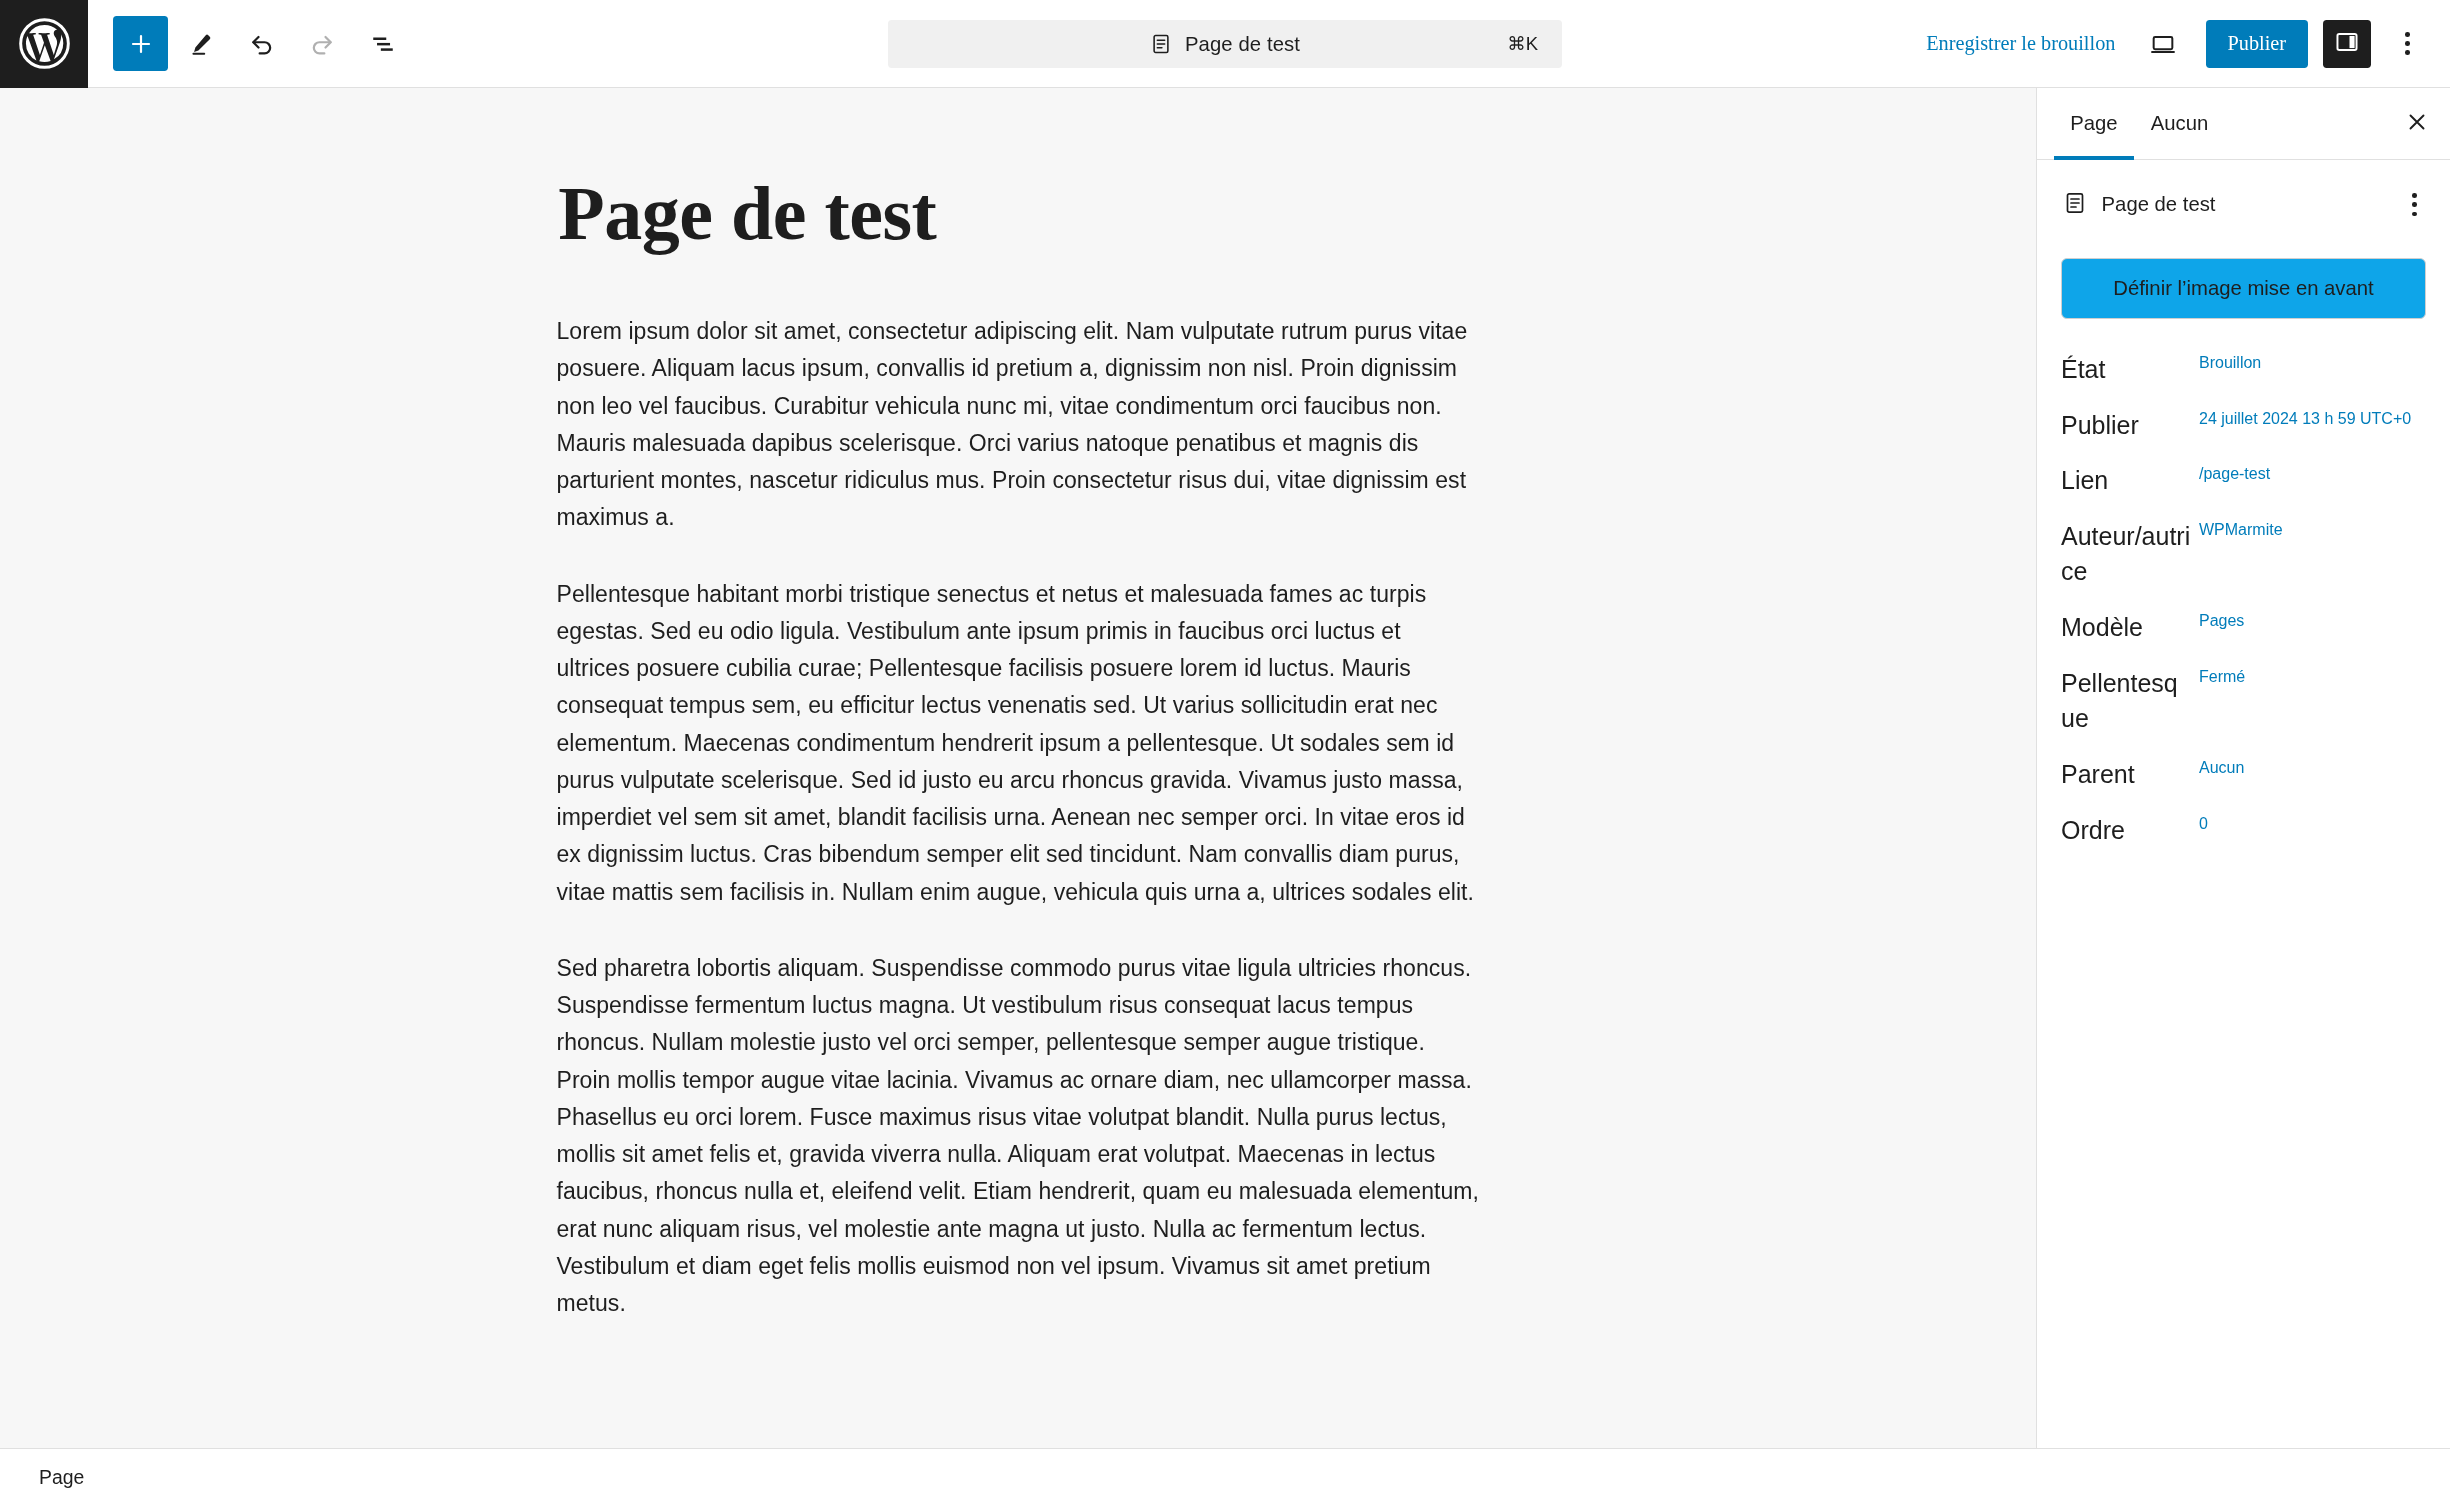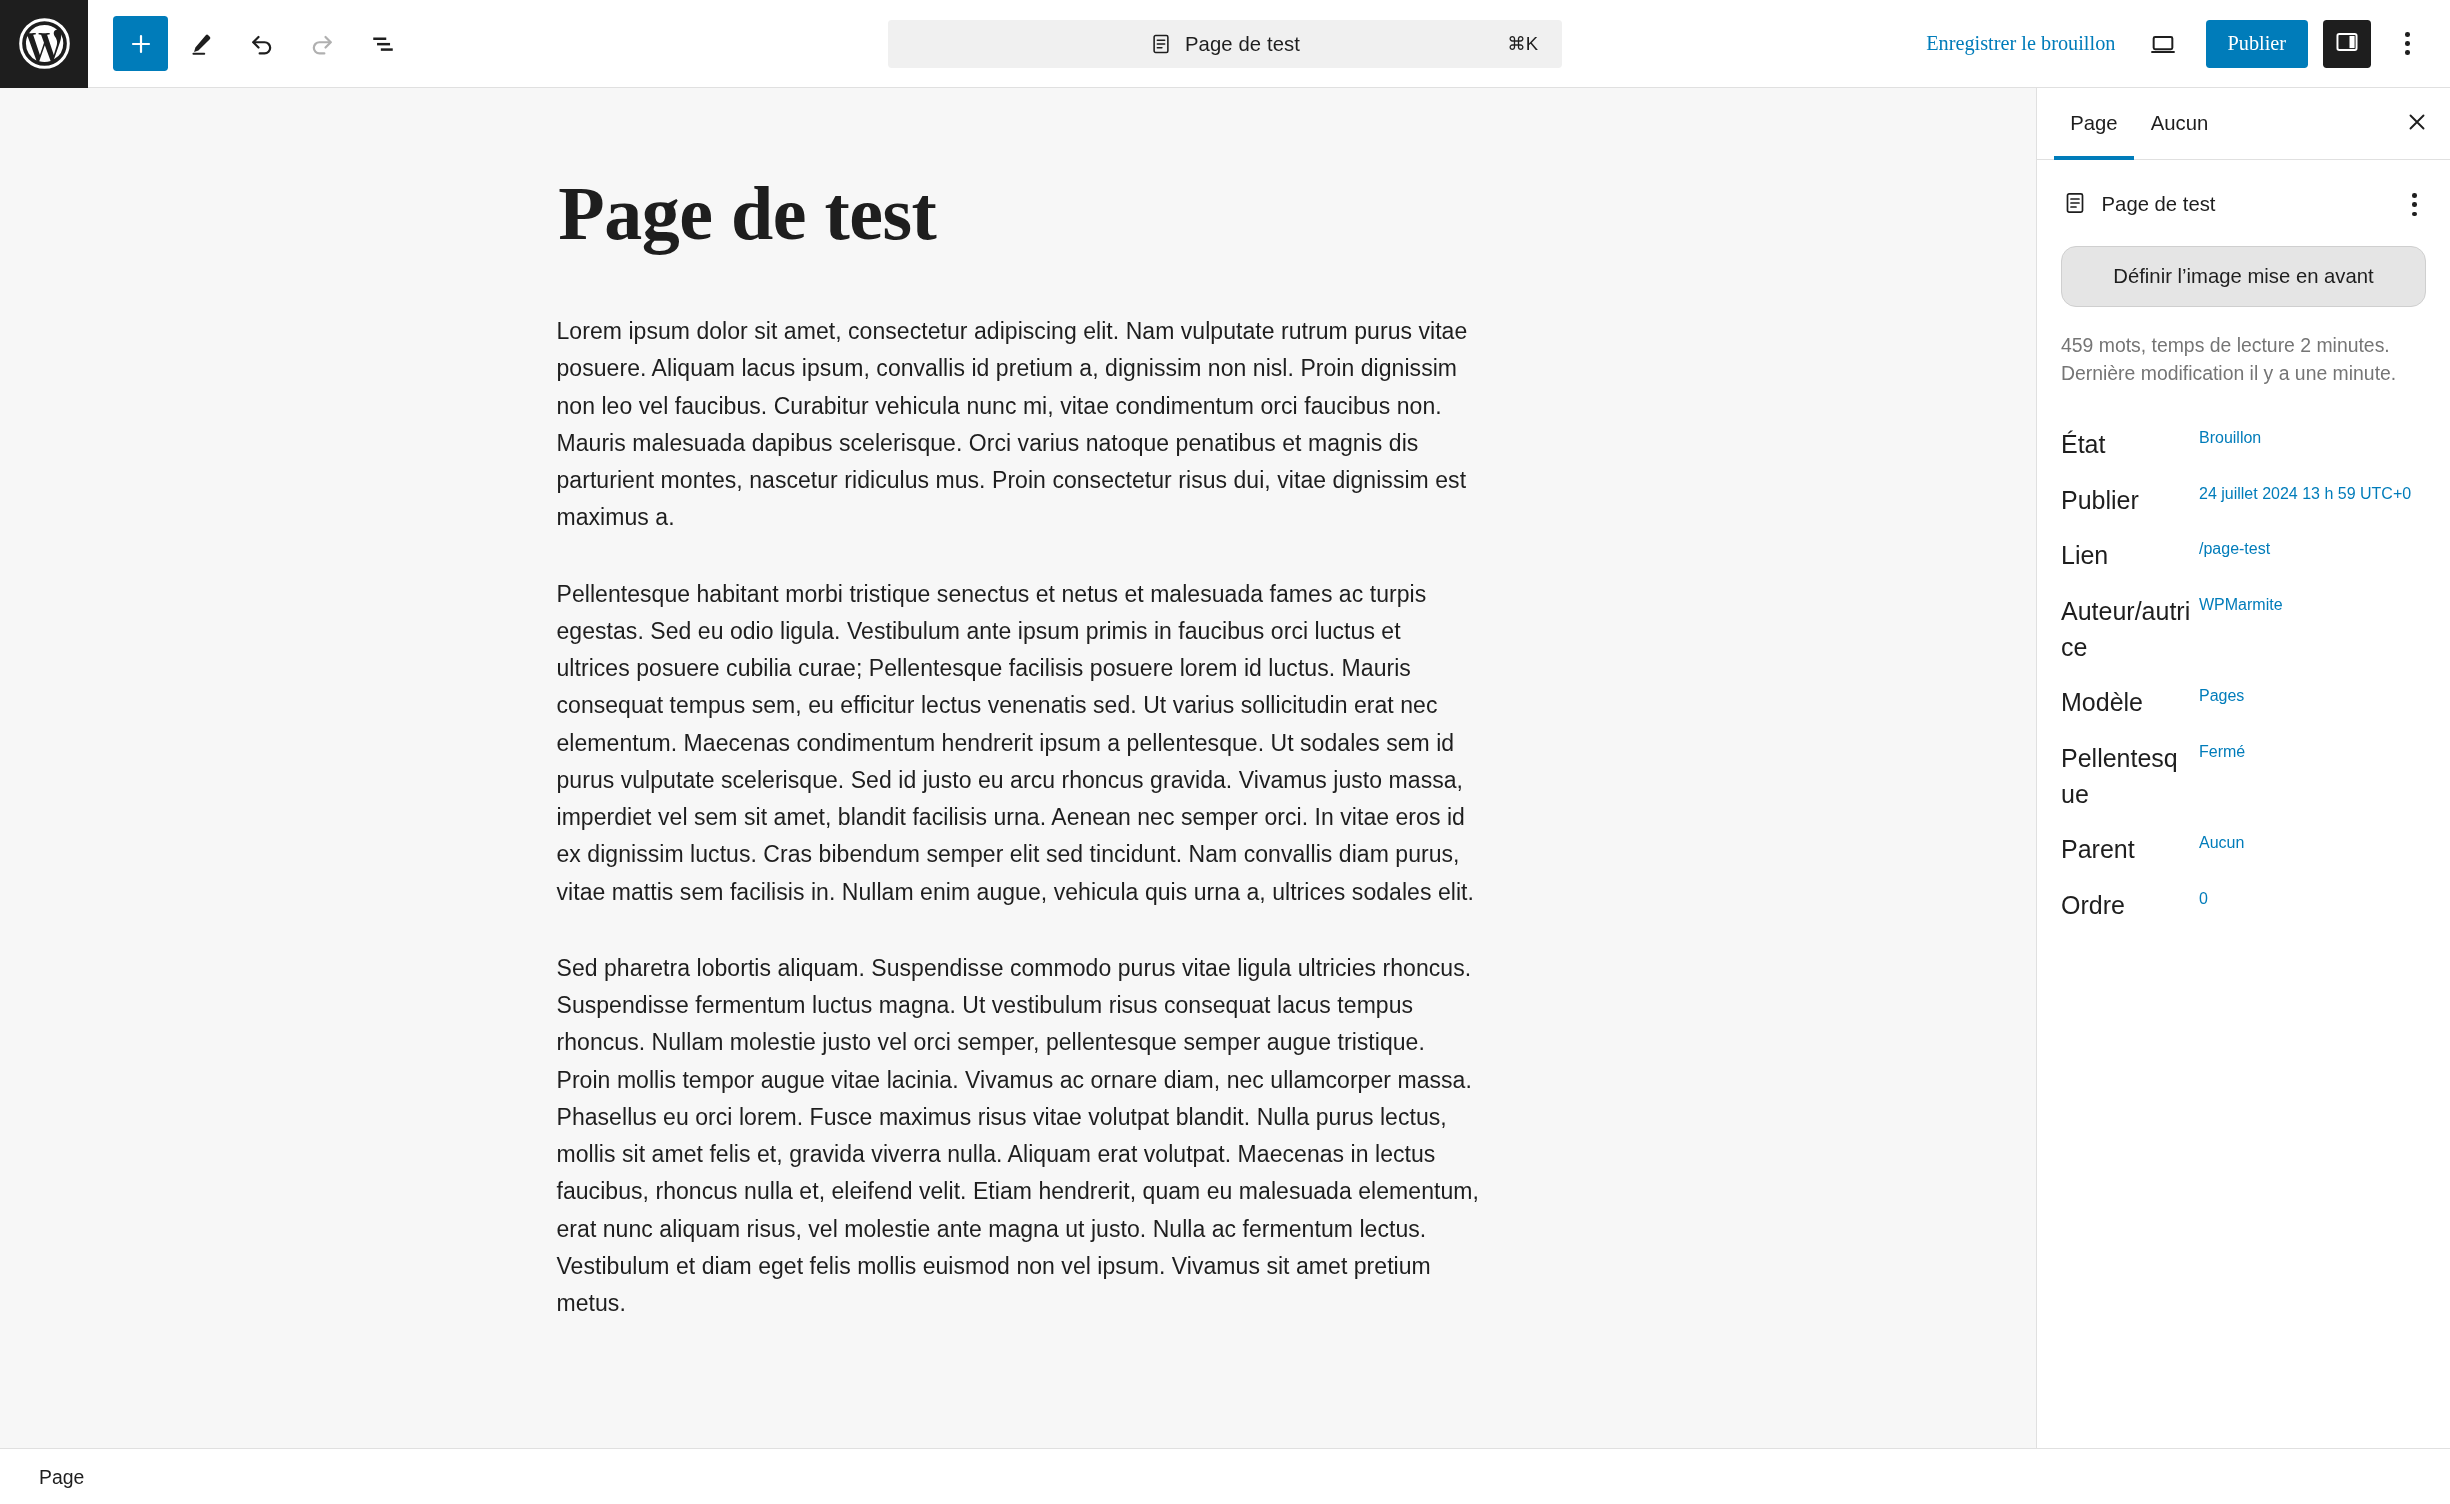--- a/index.html
+++ b/index.html
@@ -174,27 +174,28 @@
   .doc-row .doc-kebab {
     margin-left: auto;
     display: flex; flex-direction: column; gap: 4.6px; align-items: center;
     padding: 7.4px 9.2px; background: transparent; border: none; cursor: pointer;
   }
   .doc-row .doc-kebab i { width: 4.6px; height: 4.6px; border-radius: 50%; background: #1e1e1e; }
 
   .featured-btn {
     width: 100%;
     height: 61px;
-    background: #e5e5e5;
+    background: #0ea5e9;
     border: 0.9px solid #cfcfcf;
-    border-radius: 15px;
+    border-radius: 6px;
     font-size: 20.3px; color: #1e1e1e;
     font-family: inherit;
     cursor: pointer;
     margin-bottom: 24px;
+    margin-top: 12px;
   }
 
   .meta-note {
     font-size: 19.4px; line-height: 1.45;
     color: #757575;
     margin-bottom: 31px;
   }
 
   .meta-list { display: flex; flex-direction: column; }
   .meta-row {
@@ -359,24 +360,20 @@
         <span class="doc-title">Page de test</span>
         <button class="doc-kebab">
           <i></i>
             <i></i>
             <i></i>
         </button>
       </div>
 
       <button class="featured-btn">Définir l’image mise en avant</button>
 
-      <div class="meta-note">
-        <div>459 mots, temps de lecture 2 minutes.</div>
-        <div>Dernière modification il y a une minute.</div>
-      </div>
 
       <div class="meta-list">
         <div class="meta-row">
           <div class="meta-label">État</div>
           <div class="meta-value">Brouillon</div>
         </div>
         <div class="meta-row">
           <div class="meta-label">Publier</div>
           <div class="meta-value">24 juillet 2024 13 h 59 UTC+0</div>
         </div>

